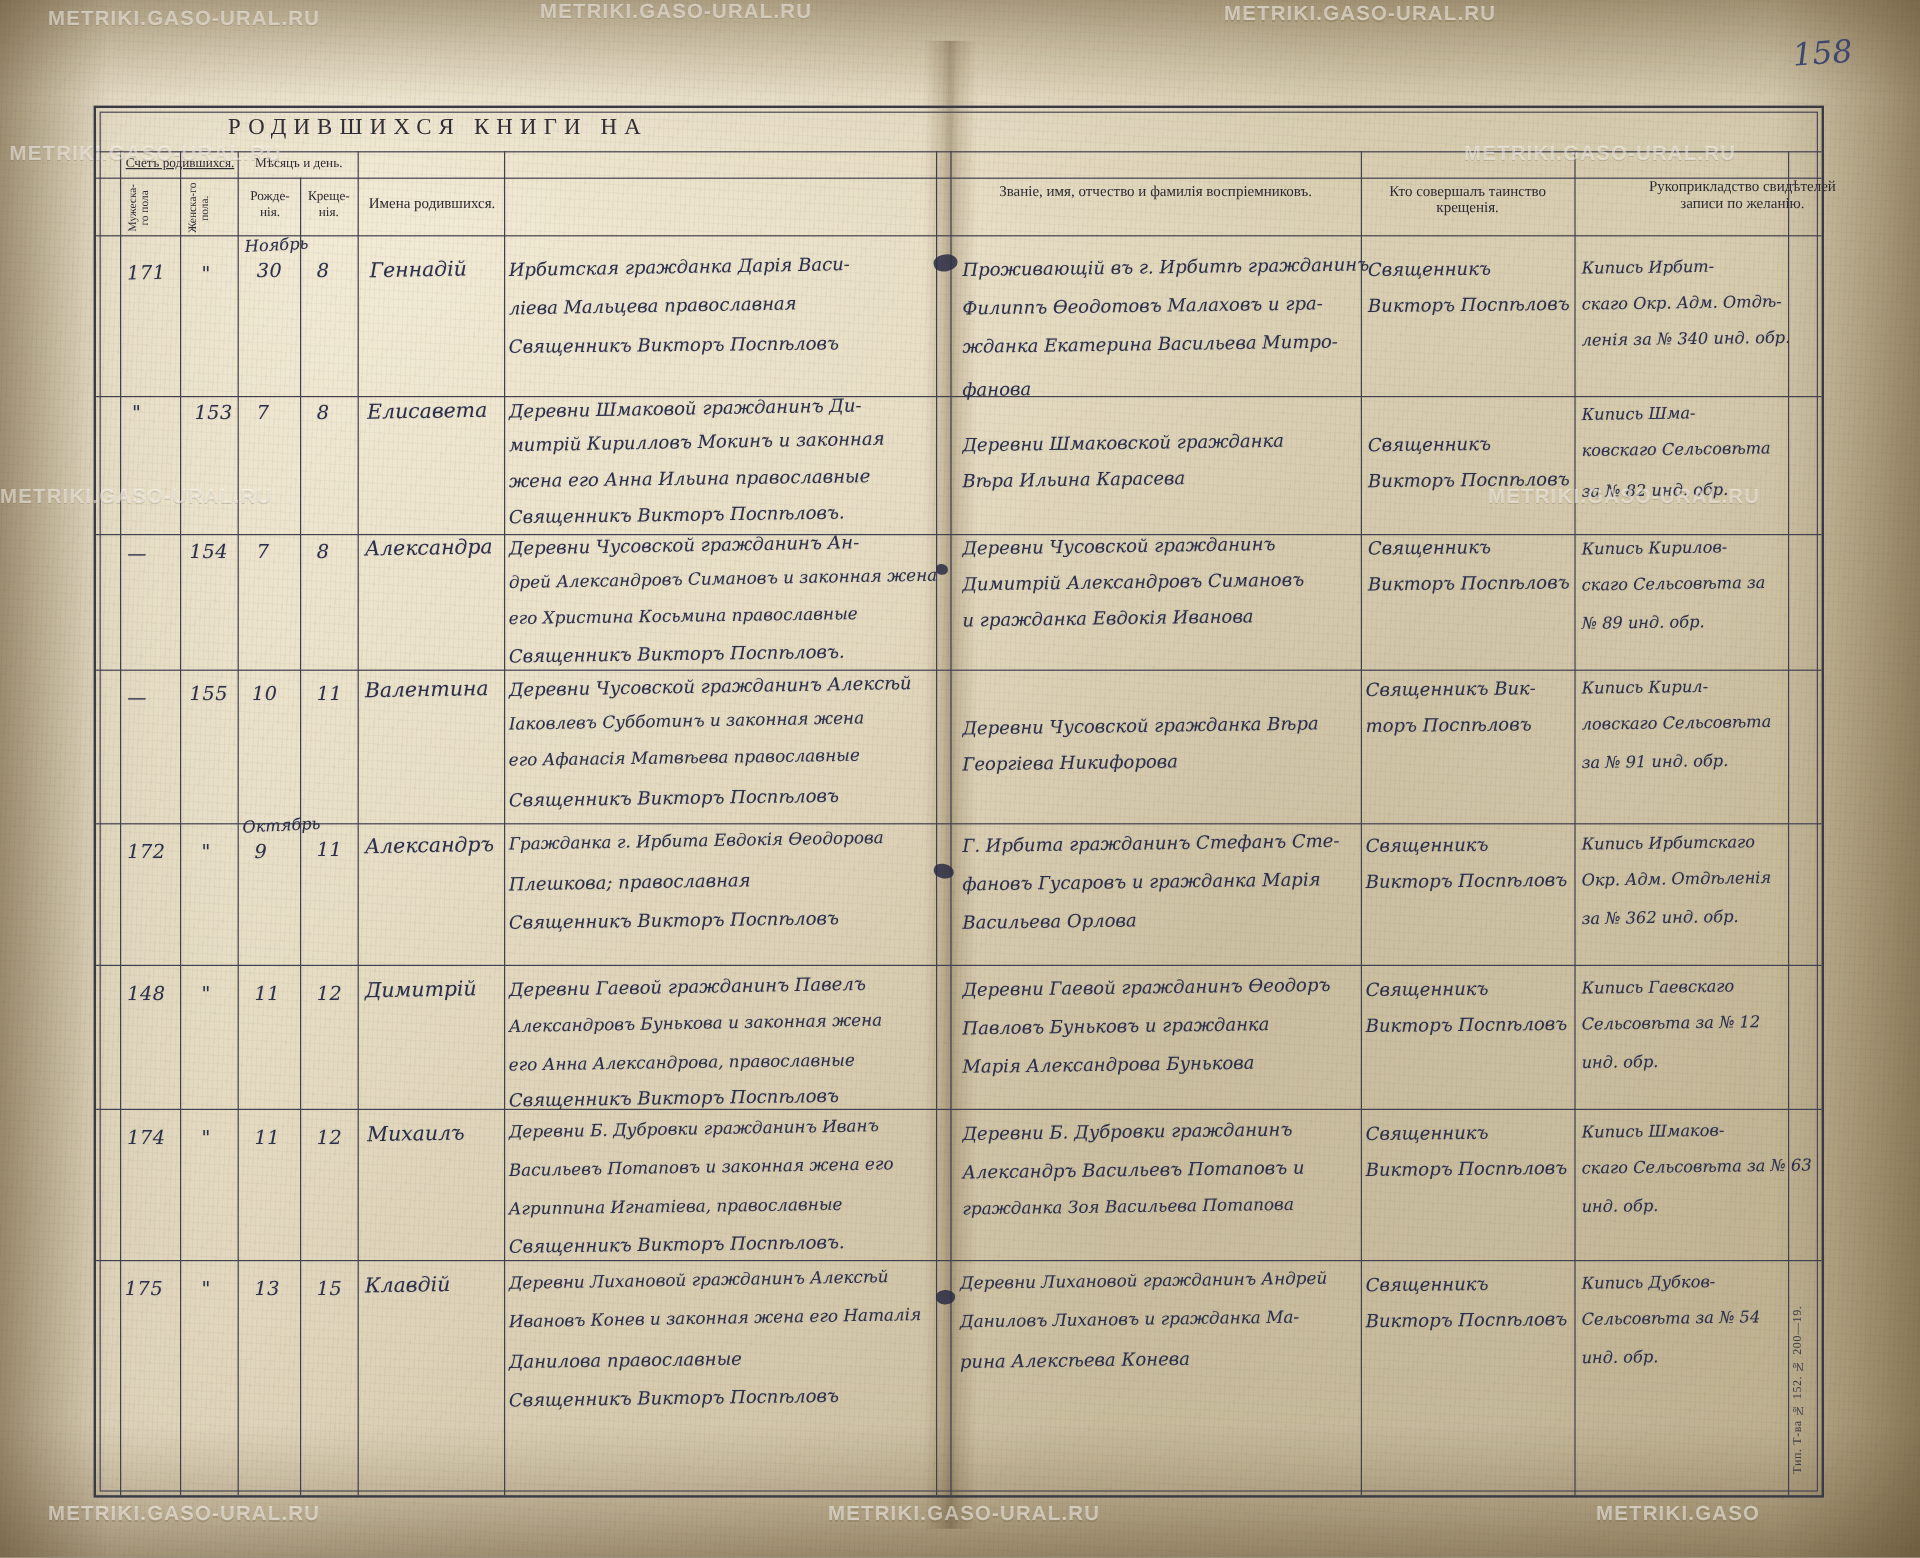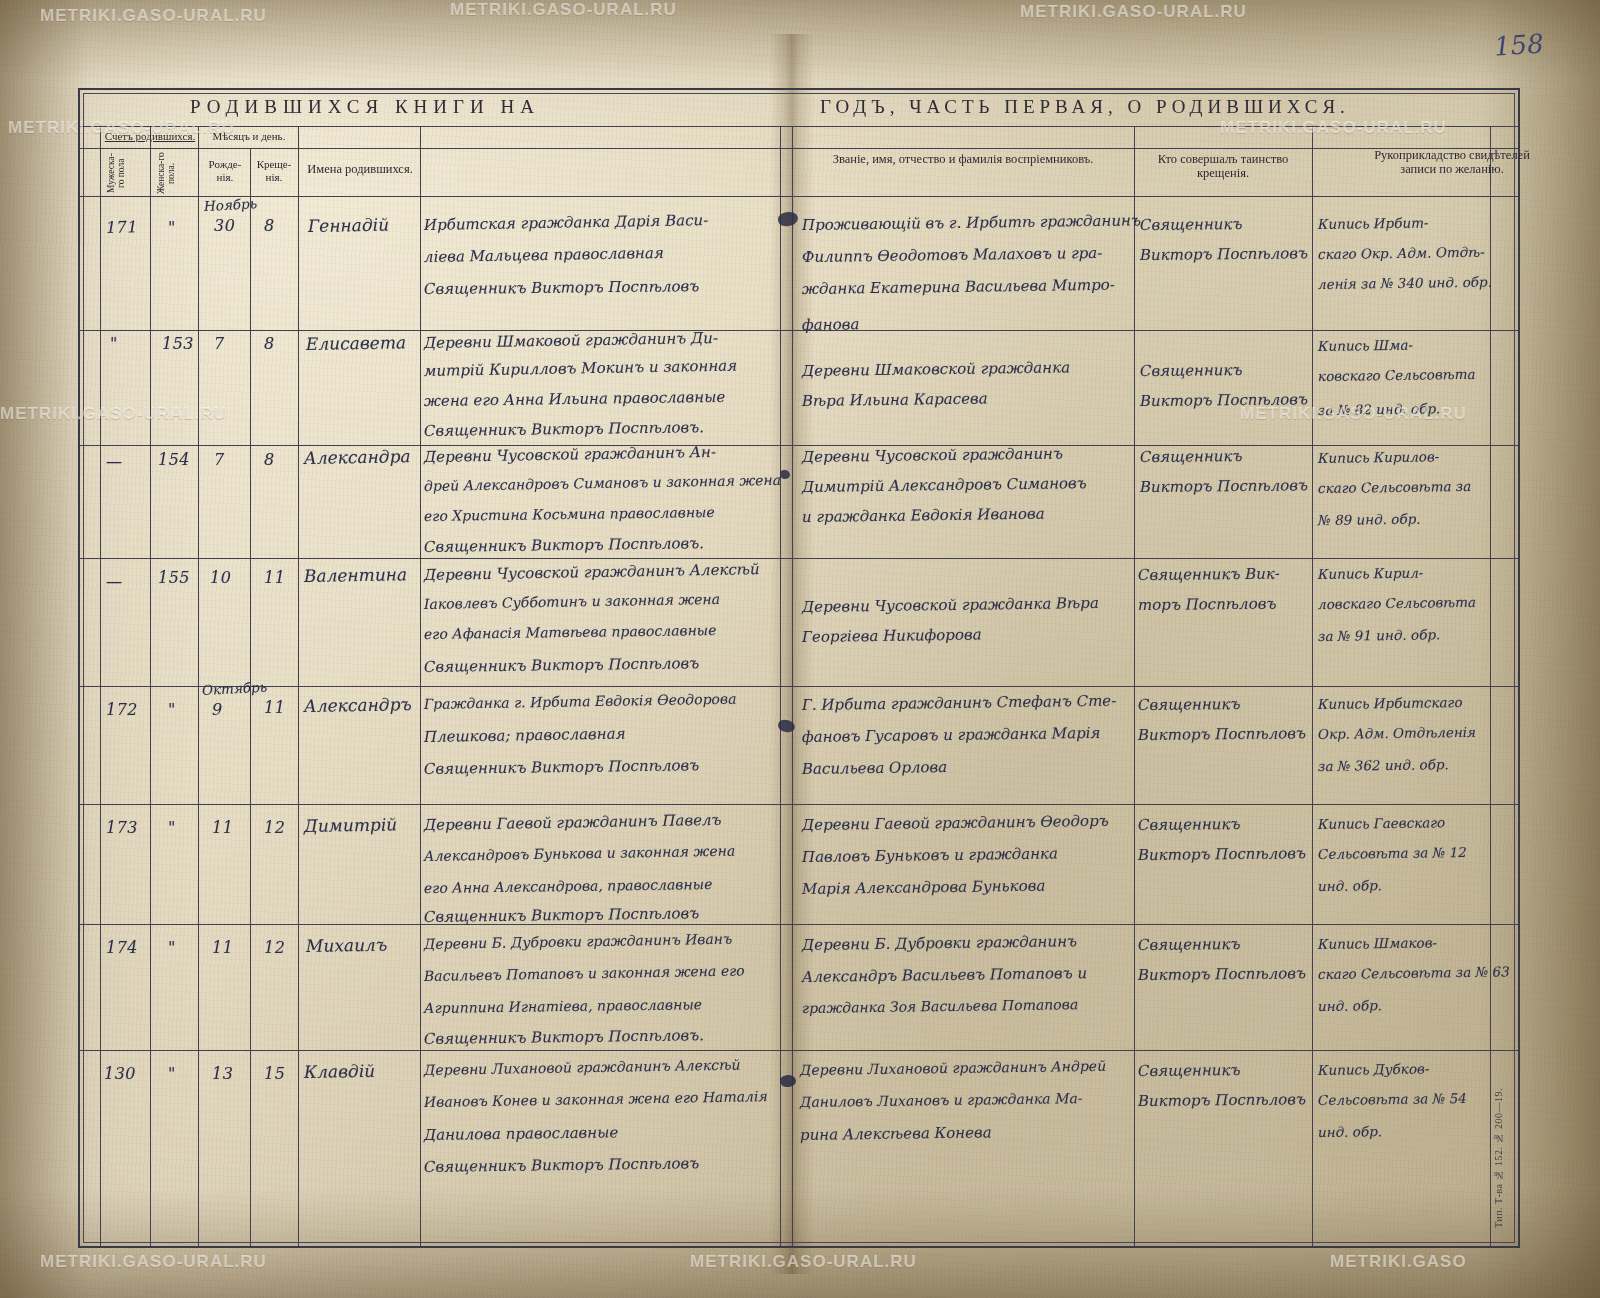--- a/index.html
+++ b/index.html
@@ -204,21 +204,20 @@
   <div class="stain-c"></div>
   <div class="gutter"></div>
   <div class="edge-shadow"></div>
 
   <div class="folio">158</div>
 
   <div class="frame">
     <div class="frame-inner"></div>
 
     <div class="title-left">РОДИВШИХСЯ  КНИГИ  НА</div>
-    <div class="title-right">ГОДЪ,  ЧАСТЬ  ПЕРВАЯ,  О  РОДИВШИХСЯ.</div>
 
     <div class="hline" style="top:36px;"></div>
     <div class="hline" style="top:58px;"></div>
     <div class="hline" style="top:106px;"></div>
 
     <div class="hline" style="top:240px;"></div>
     <div class="hline" style="top:355px;"></div>
     <div class="hline" style="top:468px;"></div>
     <div class="hline" style="top:596px;"></div>
     <div class="hline" style="top:714px;"></div>
@@ -340,21 +339,21 @@
     <div class="hw body" style="left:344px; top:670px; transform:rotate(-0.8deg);">Священникъ Викторъ Поспѣловъ</div>
     <div class="hw body" style="left:722px; top:606px; transform:rotate(-0.8deg);">Г. Ирбита гражданинъ Стефанъ Сте-</div>
     <div class="hw body" style="left:722px; top:638px; transform:rotate(-0.8deg);">фановъ Гусаровъ и гражданка Марія</div>
     <div class="hw body" style="left:722px; top:670px; transform:rotate(-0.8deg);">Васильева Орлова</div>
     <div class="hw body" style="left:1058px; top:606px; transform:rotate(-0.6deg);">Священникъ</div>
     <div class="hw body" style="left:1058px; top:636px; transform:rotate(-0.6deg);">Викторъ Поспѣловъ</div>
     <div class="hw small" style="left:1238px; top:606px; transform:rotate(-0.8deg);">Кипись Ирбитскаго</div>
     <div class="hw small" style="left:1238px; top:636px; transform:rotate(-0.8deg);">Окр. Адм. Отдѣленія</div>
     <div class="hw small" style="left:1238px; top:668px; transform:rotate(-0.8deg);">за № 362 инд. обр.</div>
 
-    <div class="hw num" style="left:26px; top:728px;">173</div>
+    <div class="hw num" style="left:26px; top:728px;">148</div>
     <div class="hw num" style="left:88px; top:728px;">"</div>
     <div class="hw num" style="left:132px; top:728px;">11</div>
     <div class="hw num" style="left:184px; top:728px;">12</div>
     <div class="hw name" style="left:224px; top:726px; transform:rotate(-1deg);">Димитрій</div>
     <div class="hw body" style="left:344px; top:726px; transform:rotate(-1deg);">Деревни Гаевой гражданинъ Павелъ</div>
     <div class="hw body" style="left:344px; top:758px; transform:rotate(-1deg); font-size:14px;">Александровъ Бунькова и законная жена</div>
     <div class="hw body" style="left:344px; top:790px; transform:rotate(-0.8deg); font-size:14px;">его Анна Александрова, православные</div>
     <div class="hw body" style="left:344px; top:818px; transform:rotate(-0.8deg);">Священникъ Викторъ Поспѣловъ</div>
     <div class="hw body" style="left:722px; top:726px; transform:rotate(-0.8deg);">Деревни Гаевой гражданинъ Ѳеодоръ</div>
     <div class="hw body" style="left:722px; top:758px; transform:rotate(-0.8deg);">Павловъ Буньковъ и гражданка</div>
@@ -376,21 +375,21 @@
     <div class="hw body" style="left:344px; top:940px; transform:rotate(-0.8deg);">Священникъ Викторъ Поспѣловъ.</div>
     <div class="hw body" style="left:722px; top:846px; transform:rotate(-0.8deg);">Деревни Б. Дубровки гражданинъ</div>
     <div class="hw body" style="left:722px; top:878px; transform:rotate(-0.8deg);">Александръ Васильевъ Потаповъ и</div>
     <div class="hw body" style="left:722px; top:910px; transform:rotate(-0.8deg); font-size:14px;">гражданка Зоя Васильева Потапова</div>
     <div class="hw body" style="left:1058px; top:846px; transform:rotate(-0.6deg);">Священникъ</div>
     <div class="hw body" style="left:1058px; top:876px; transform:rotate(-0.6deg);">Викторъ Поспѣловъ</div>
     <div class="hw small" style="left:1238px; top:846px; transform:rotate(-0.8deg);">Кипись Шмаков-</div>
     <div class="hw small" style="left:1238px; top:876px; transform:rotate(-0.8deg);">скаго Сельсовѣта за № 63</div>
     <div class="hw small" style="left:1238px; top:908px; transform:rotate(-0.8deg);">инд. обр.</div>
 
-    <div class="hw num" style="left:24px; top:974px;">130</div>
+    <div class="hw num" style="left:24px; top:974px;">175</div>
     <div class="hw num" style="left:88px; top:974px;">"</div>
     <div class="hw num" style="left:132px; top:974px;">13</div>
     <div class="hw num" style="left:184px; top:974px;">15</div>
     <div class="hw name" style="left:224px; top:972px; transform:rotate(-1deg);">Клавдій</div>
     <div class="hw body" style="left:344px; top:972px; transform:rotate(-1deg); font-size:14px;">Деревни Лихановой гражданинъ Алексѣй</div>
     <div class="hw body" style="left:344px; top:1004px; transform:rotate(-1deg); font-size:14px;">Ивановъ Конев и законная жена его Наталія</div>
     <div class="hw body" style="left:344px; top:1036px; transform:rotate(-0.8deg);">Данилова православные</div>
     <div class="hw body" style="left:344px; top:1068px; transform:rotate(-0.8deg);">Священникъ Викторъ Поспѣловъ</div>
     <div class="hw body" style="left:720px; top:972px; transform:rotate(-0.8deg); font-size:14px;">Деревни Лихановой гражданинъ Андрей</div>
     <div class="hw body" style="left:720px; top:1004px; transform:rotate(-0.8deg); font-size:14px;">Даниловъ Лихановъ и гражданка Ма-</div>

